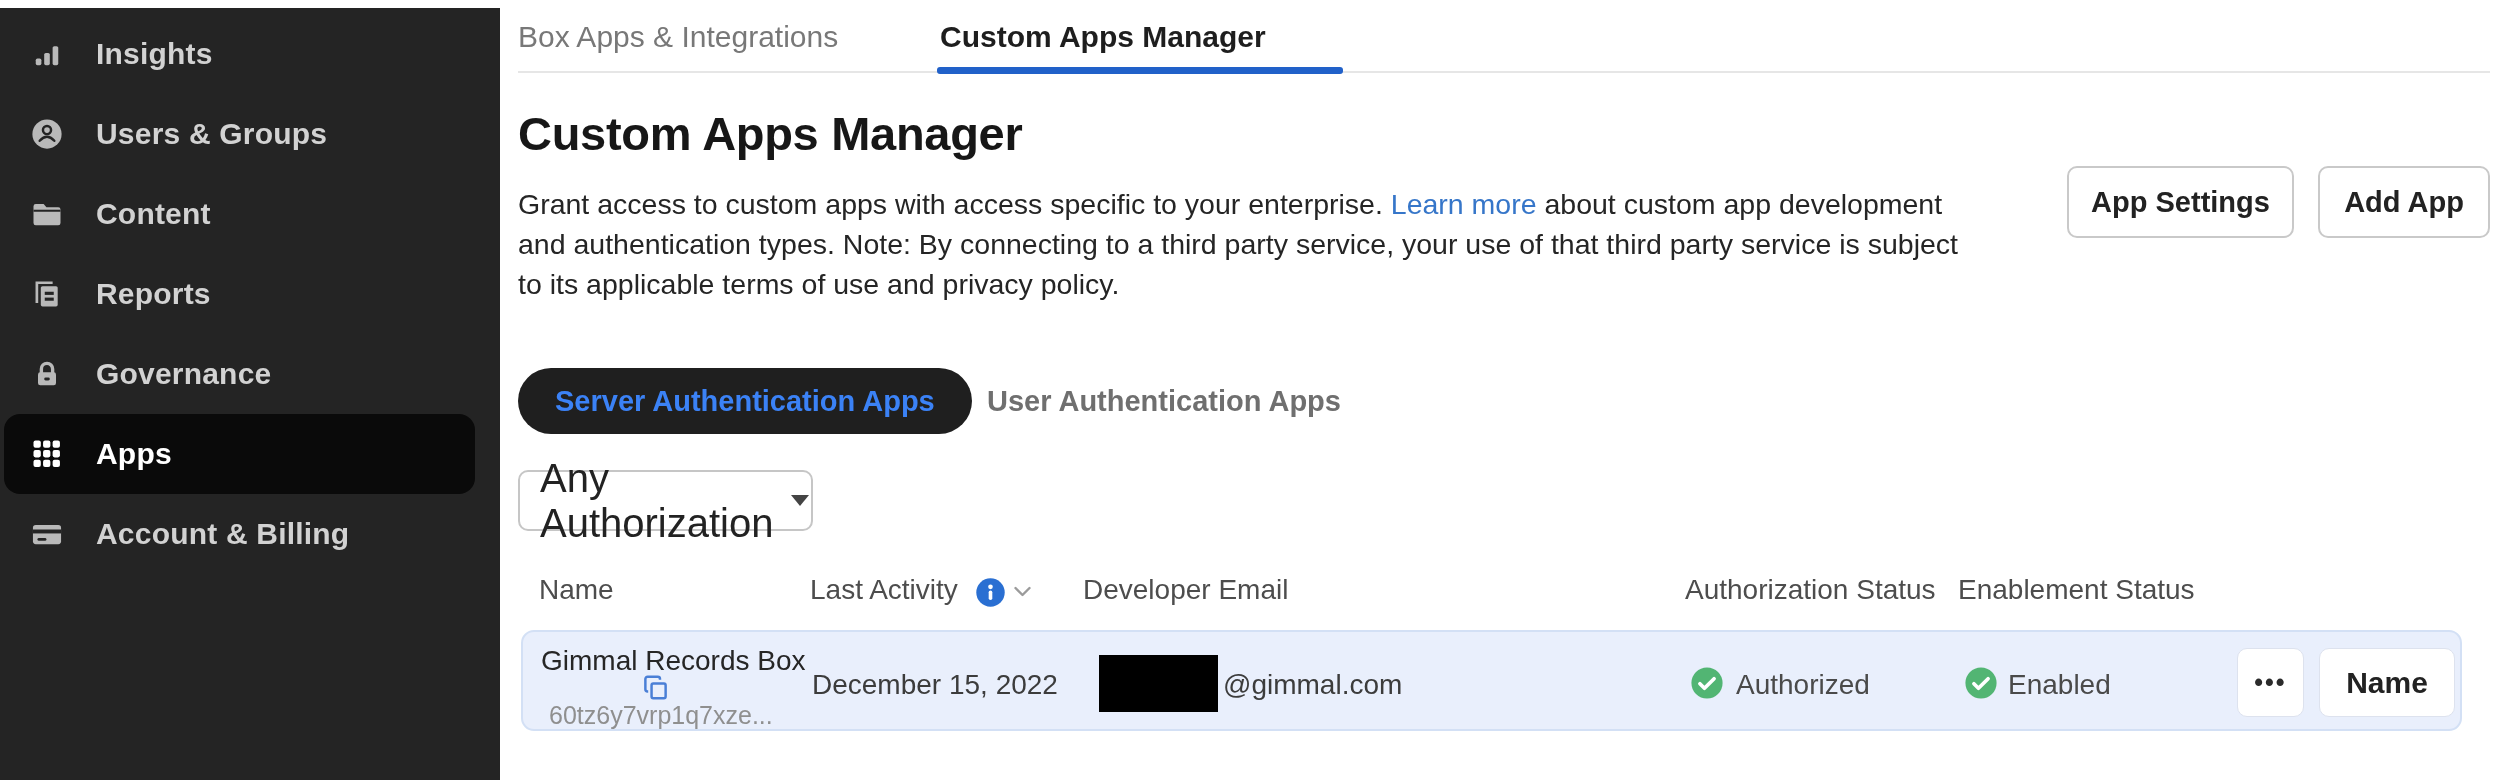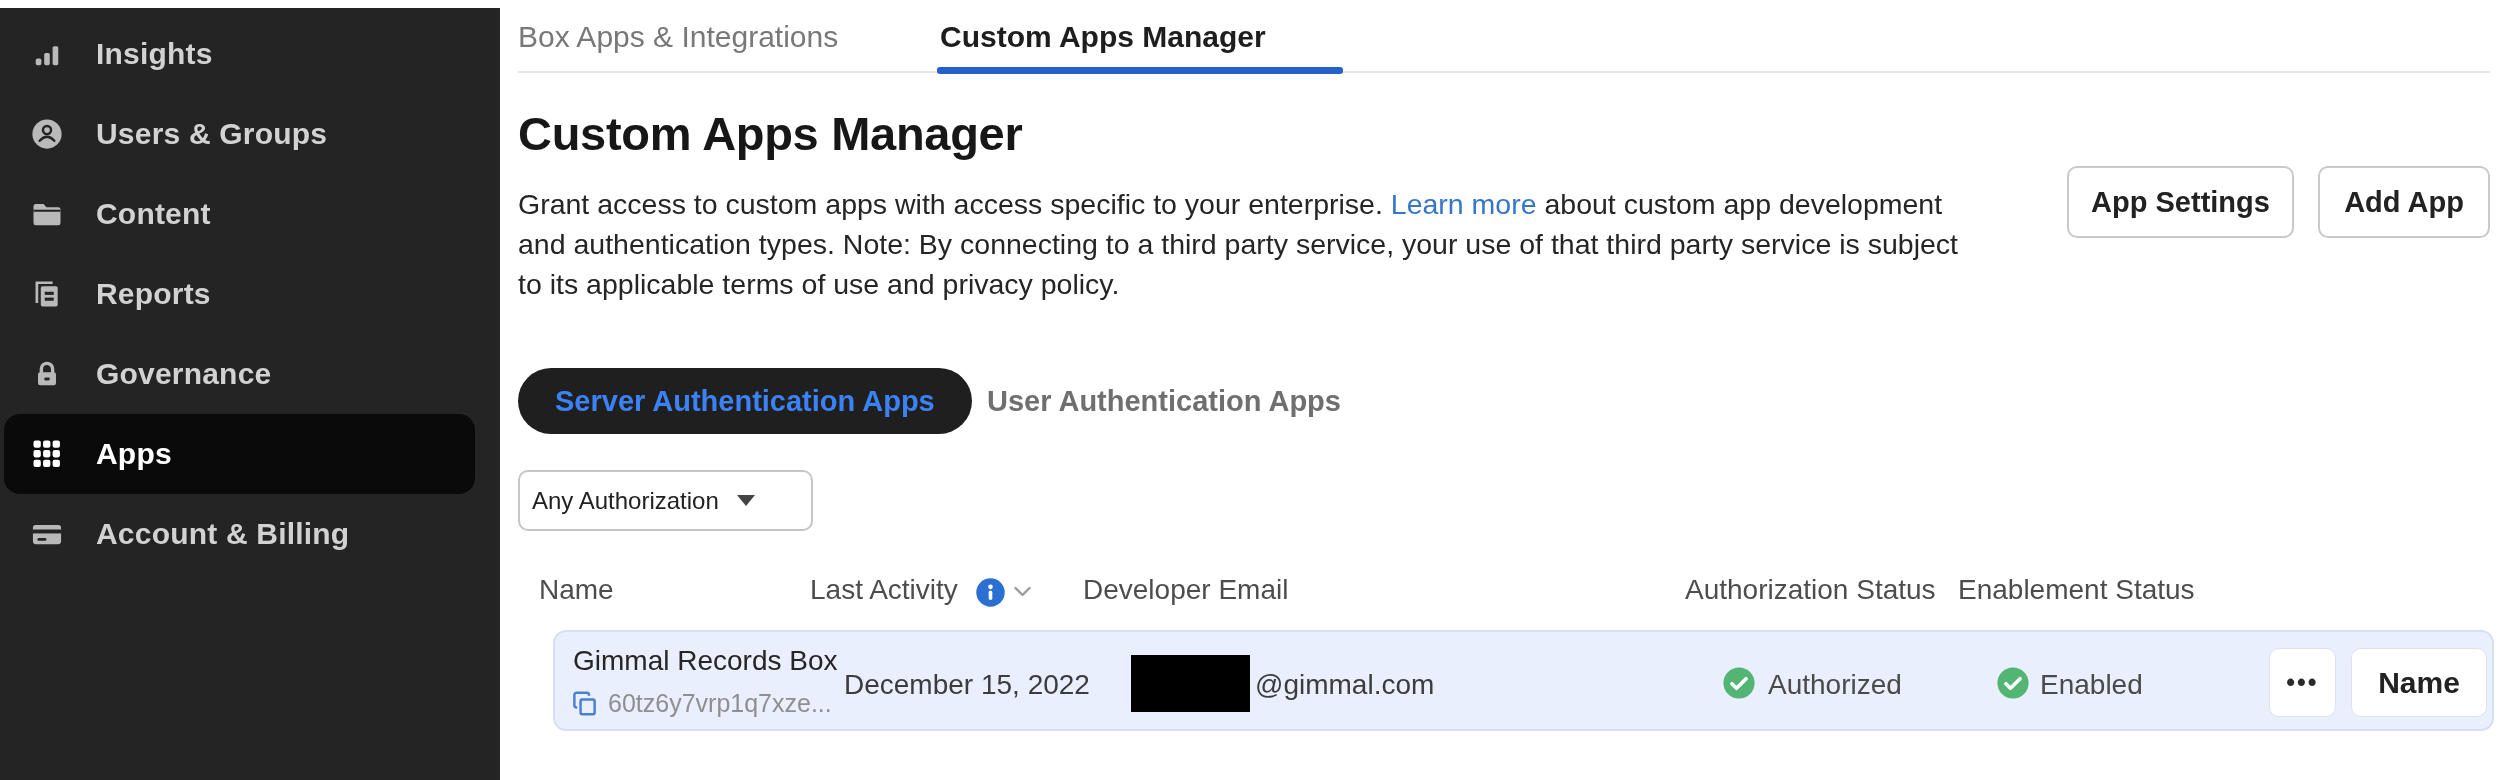--- a/index.html
+++ b/index.html
@@ -36,40 +36,40 @@
   .btn-add-app{left:2318px;width:172px;}
 
   
   .seg-active{position:absolute;left:518px;top:368px;height:66px;border-radius:34px;background:#1f1f1f;color:#3b82f6;
     font-size:29px;font-weight:700;display:flex;align-items:center;padding:0 37px;cursor:pointer;white-space:nowrap;}
   .seg-inactive{position:absolute;left:987px;top:368px;height:66px;display:flex;align-items:center;color:#6f6f6f;
     font-size:29px;font-weight:700;cursor:pointer;white-space:nowrap;}
 
   
   .dropdown{position:absolute;left:518px;top:470px;width:295px;height:61px;border:2px solid #c6c6c6;border-radius:10px;
-    background:#fff;display:flex;align-items:center;padding:0 12px;font-size:24px;color:#222;cursor:pointer;}
+    background:#fff;display:flex;align-items:center;padding:0 20px;font-size:40px;color:#222;cursor:pointer;}
   .caret{width:0;height:0;border-left:9px solid transparent;border-right:9px solid transparent;
     border-top:11px solid #444;margin-left:18px;flex:none;}
 
   
   .th{position:absolute;top:574px;font-size:28px;color:#4d4d4d;white-space:nowrap;}
   .th-name{left:539px;}
   .th-last{left:810px;cursor:pointer;}
   .th-dev{left:1083px;}
   .th-auth{left:1685px;}
   .th-enab{left:1958px;}
   .info-badge{position:absolute;left:975px;top:577px;width:31px;height:31px;cursor:pointer;}
   .sort-chevron{position:absolute;left:1012px;top:585px;cursor:pointer;}
 
   
   .app-row{position:absolute;left:521px;top:630px;width:1941px;height:101px;background:#e9effc;
-    border:2px solid #d3e0f5;border-radius:13px;margin-left:32px;}
+    border:2px solid #d3e0f5;border-radius:13px;}
   .app-row > *{position:absolute;}
   .cell-name{left:18px;top:13px;font-size:28px;color:#262626;white-space:nowrap;}
-  .cell-id{left:16px;top:57px;display:flex;align-items:center;}
+  .cell-id{left:16px;top:42px;display:flex;align-items:center;flex-direction:column;}
   .copy-ic{width:27px;height:27px;color:#4a7fd6;flex:none;cursor:pointer;}
   .id-text{font-size:25px;color:#8f8f8f;margin-left:10px;white-space:nowrap;}
   .cell-date{left:289px;top:37px;font-size:28px;color:#3c3c3c;white-space:nowrap;}
   .redaction{left:576px;top:23px;width:119px;height:57px;background:#000;}
   .cell-email{left:700px;top:37px;font-size:28px;color:#3c3c3c;white-space:nowrap;}
   .status-ic{width:34px;height:34px;top:34px;}
   .ic-auth{left:1167px;} .ic-enab{left:1441px;}
   .status-text{top:37px;font-size:28px;color:#4a4a4a;white-space:nowrap;}
   .txt-auth{left:1213px;} .txt-enab{left:1485px;}
   .row-btn{background:#fff;border:1px solid #dde2ee;border-radius:10px;display:flex;align-items:center;

